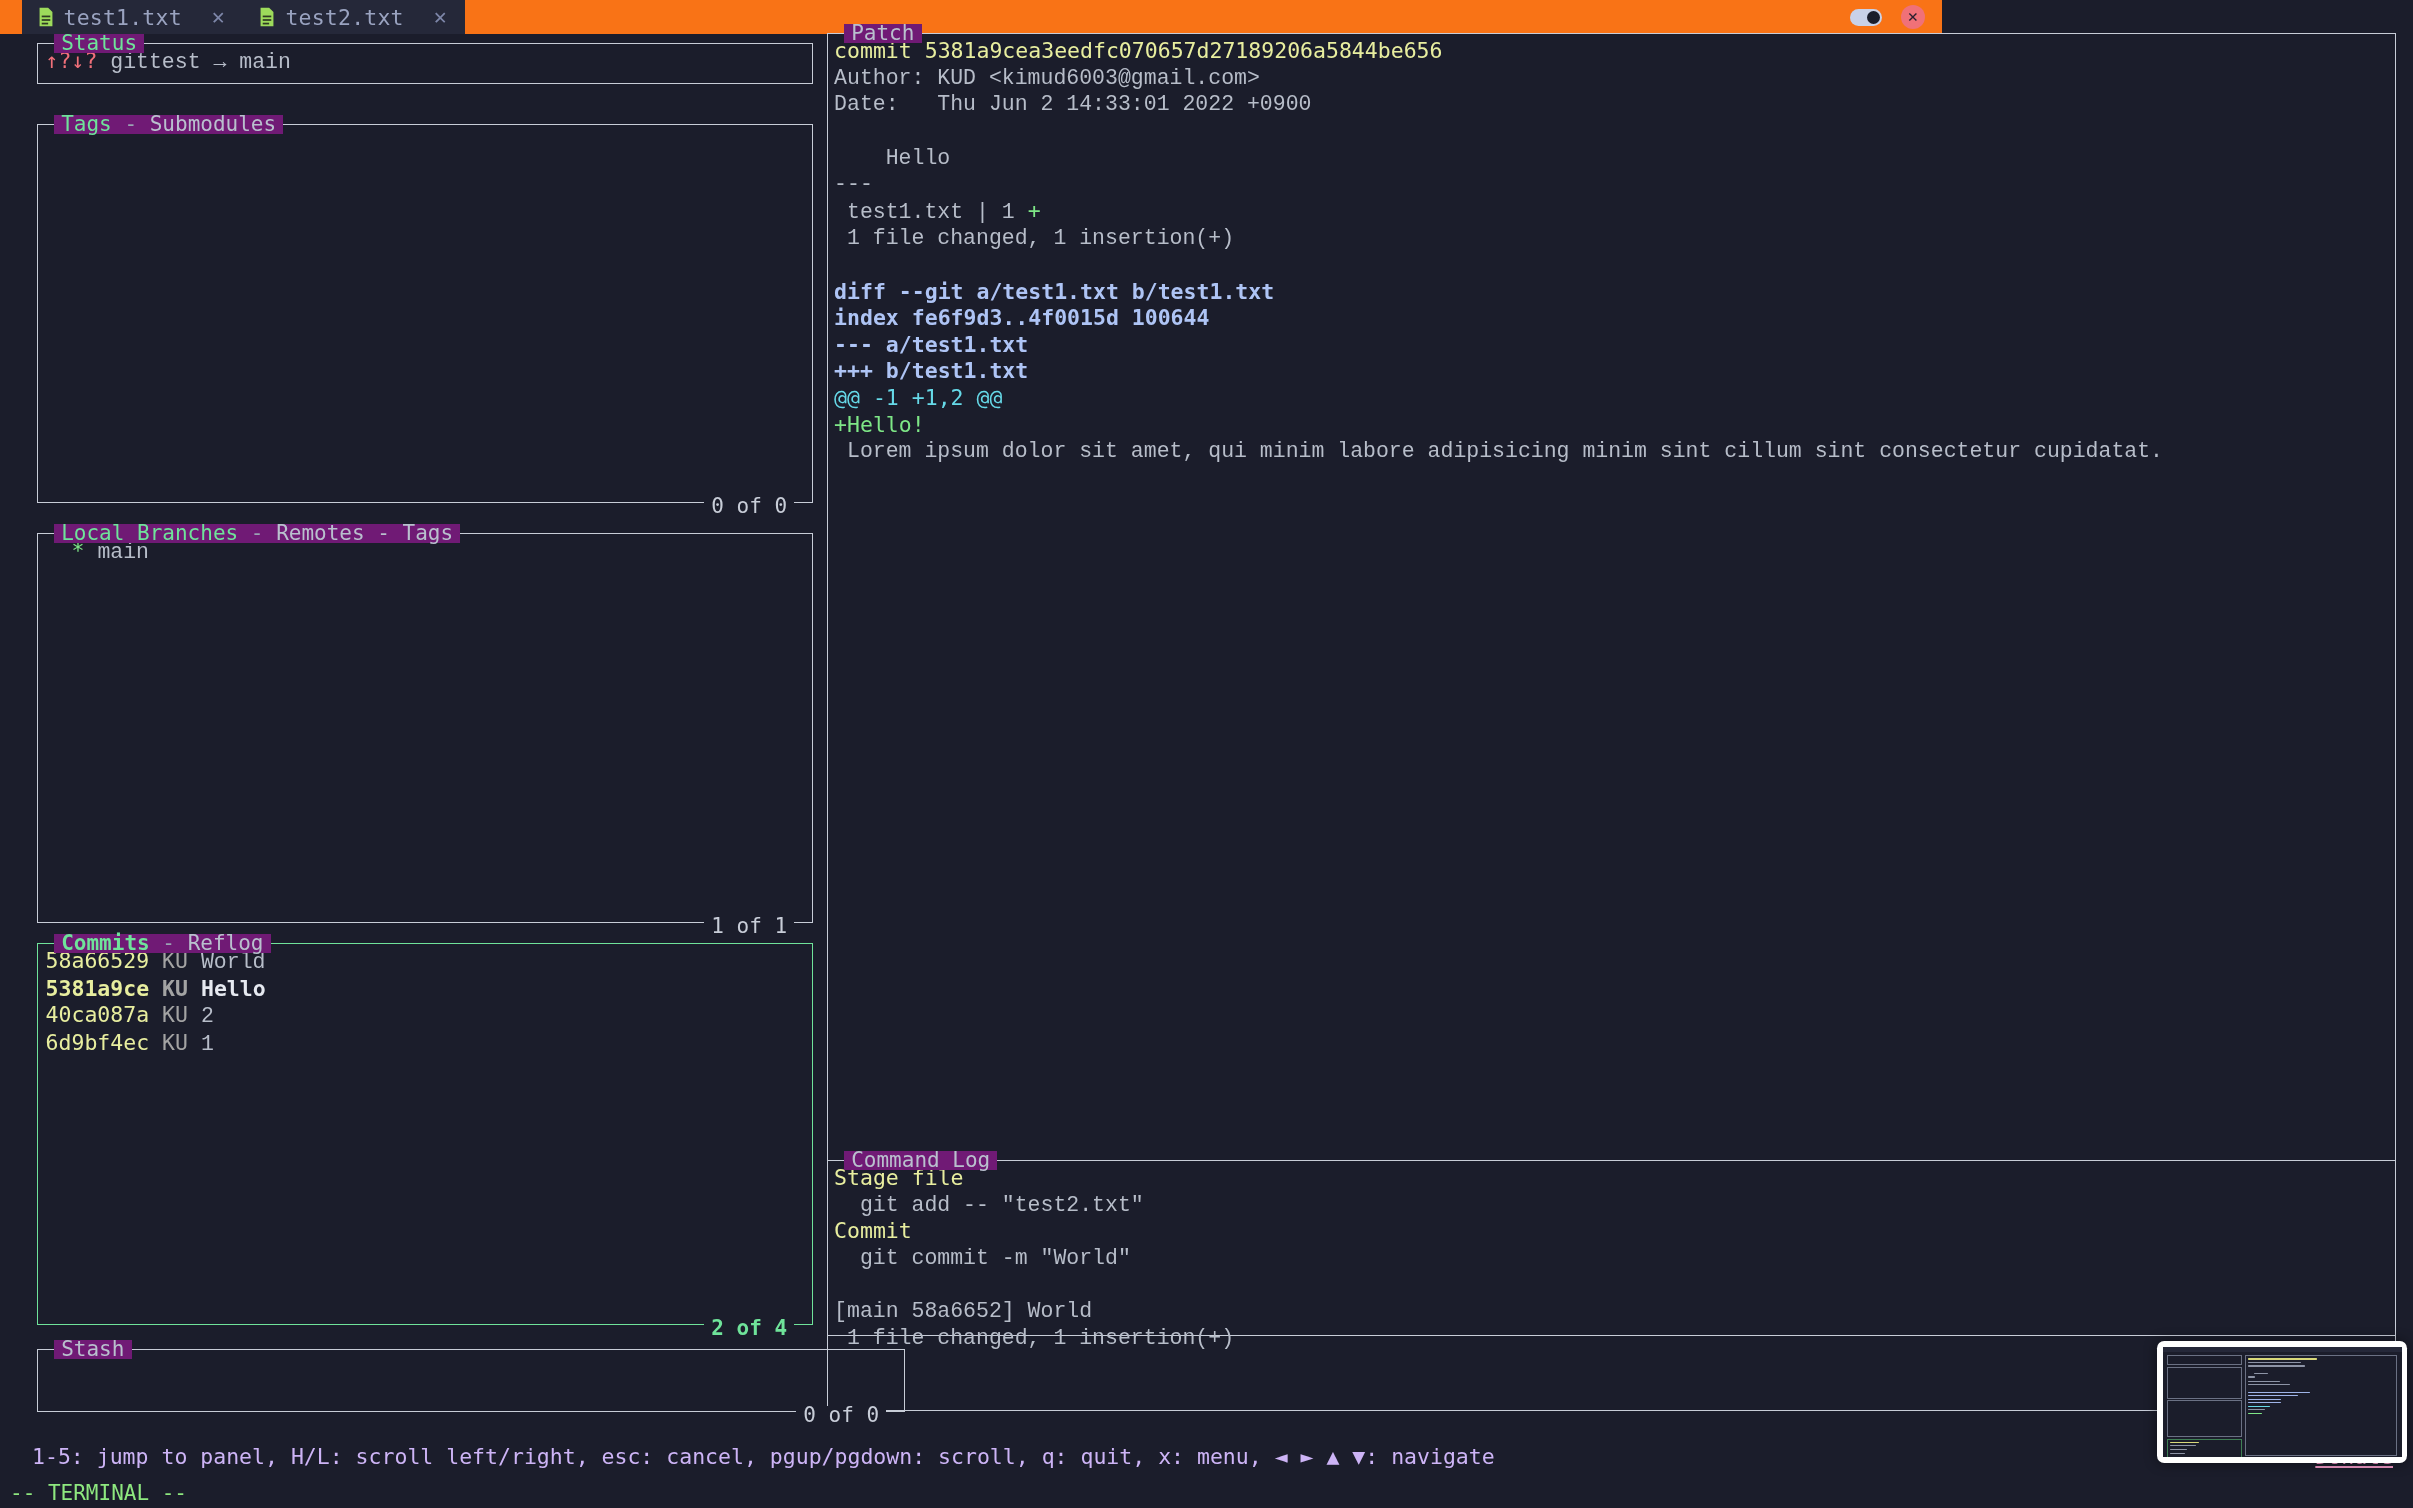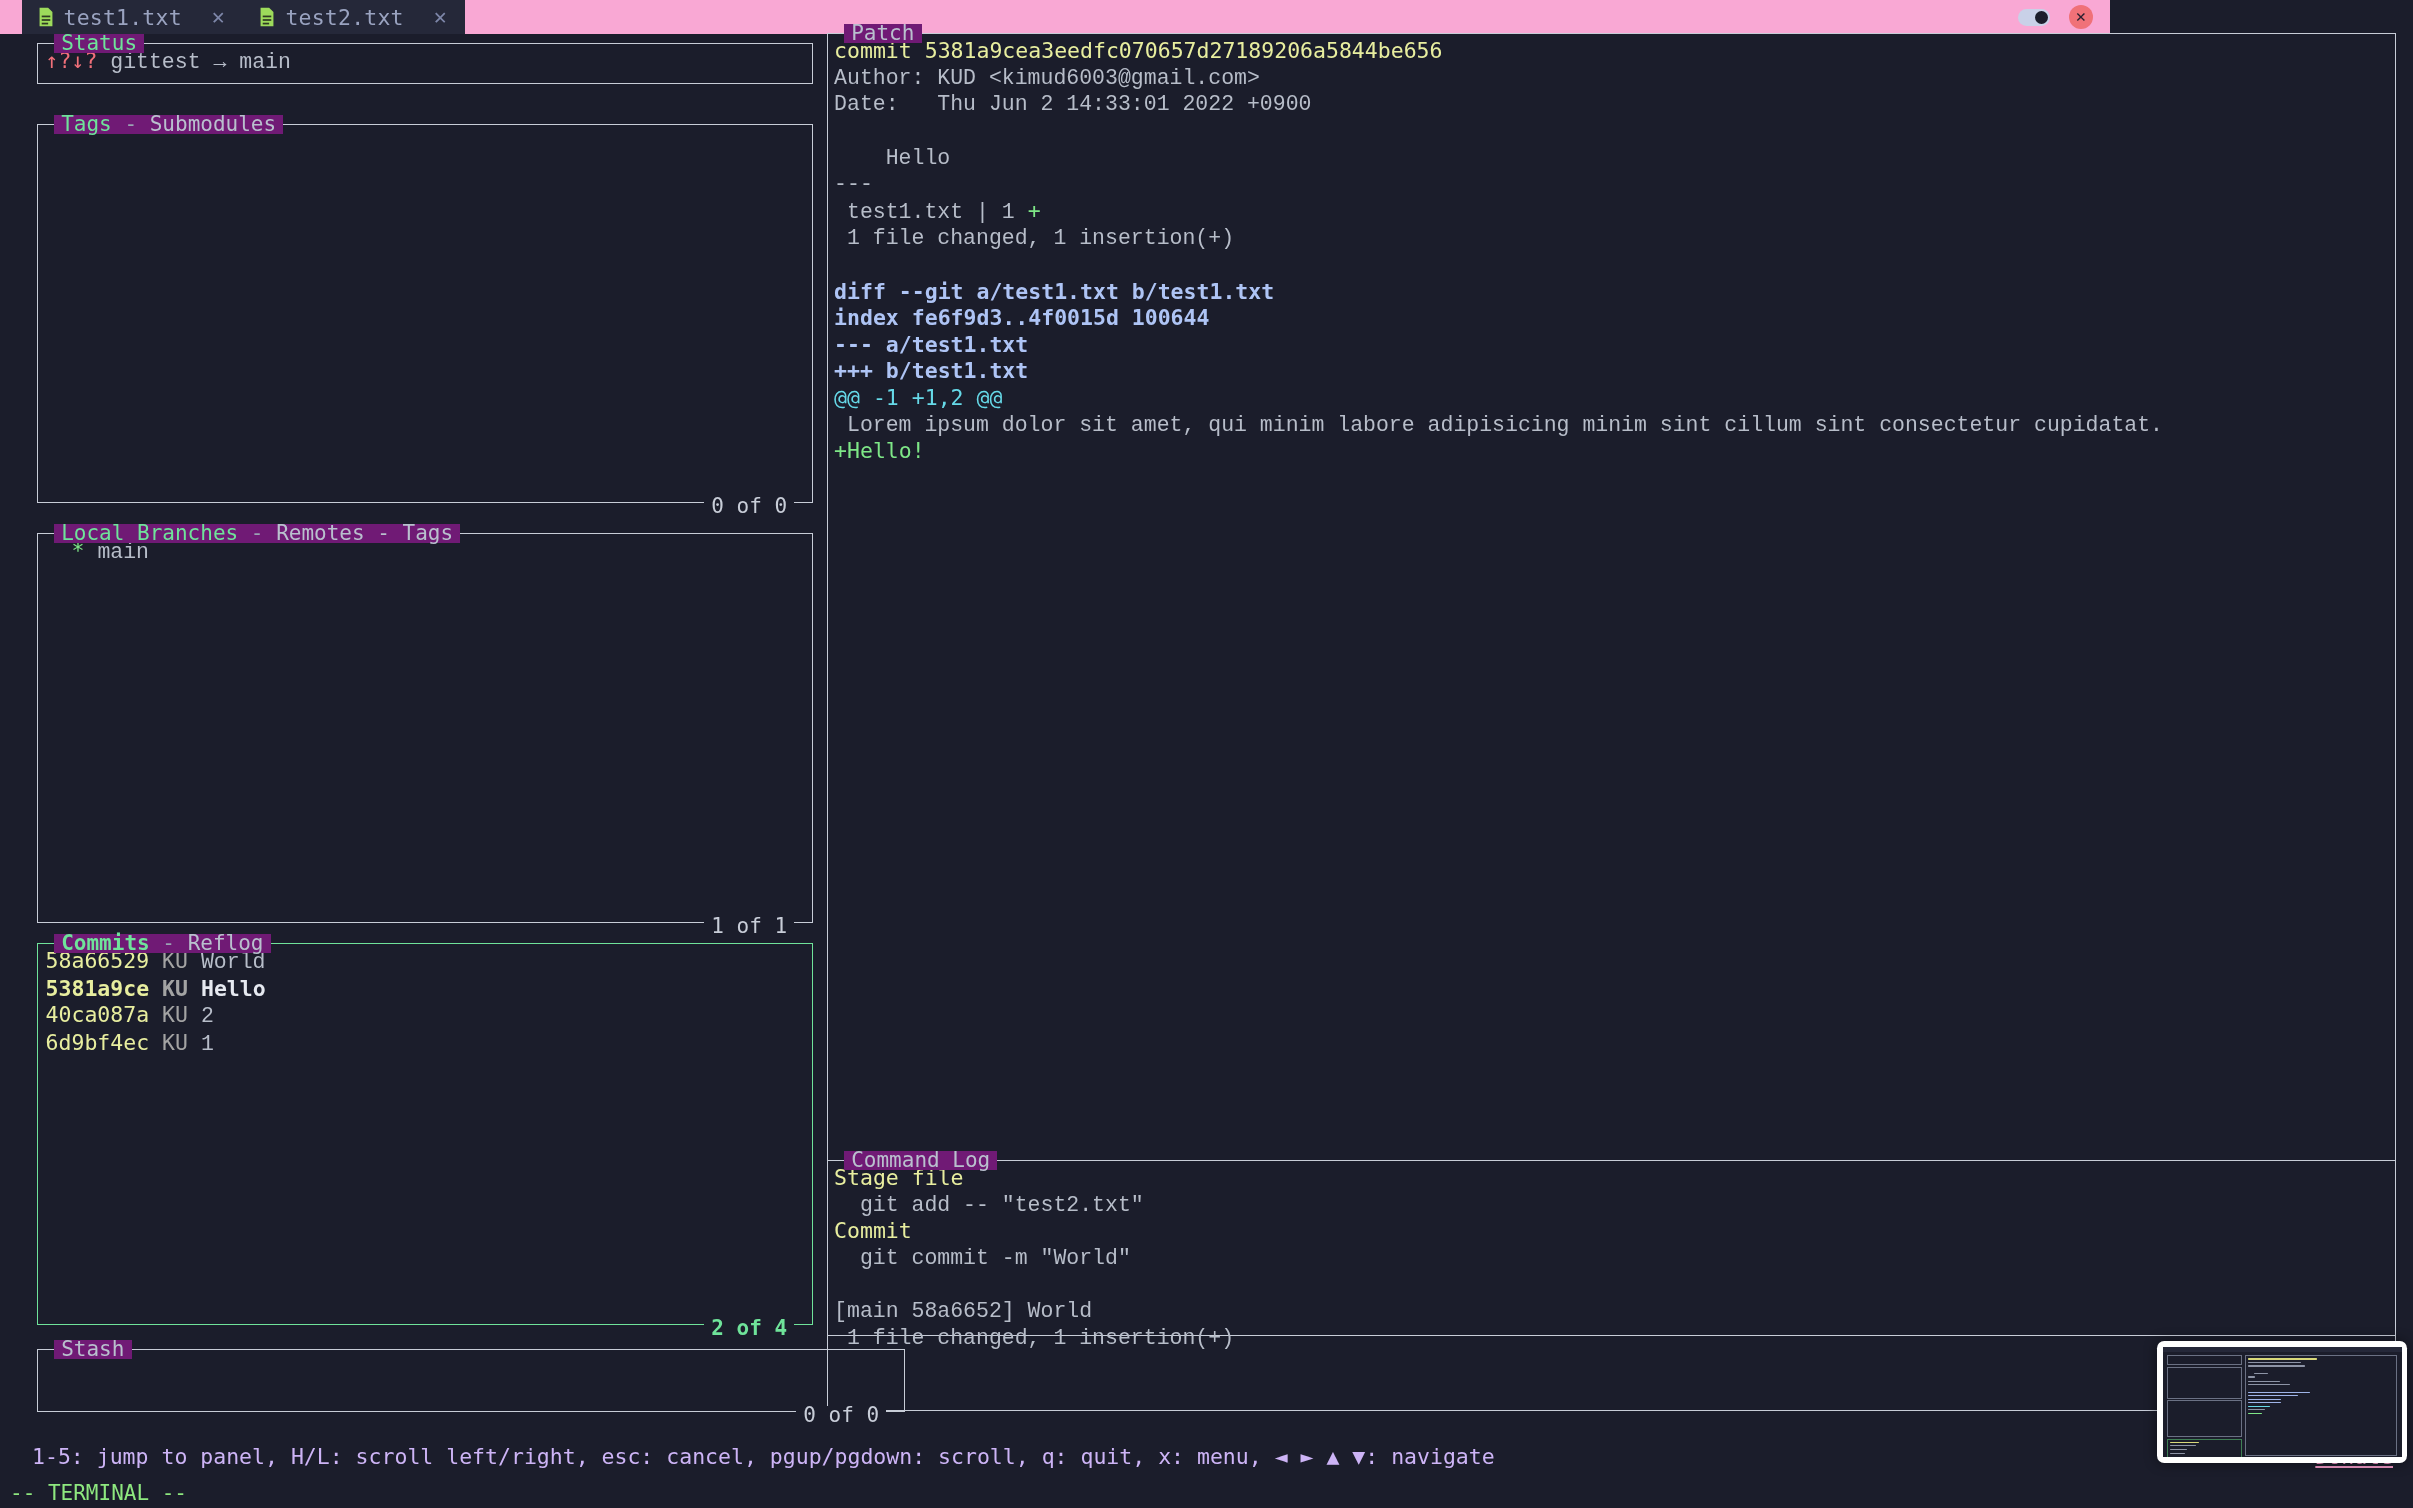--- a/index.html
+++ b/index.html
@@ -6,22 +6,22 @@
   html, body {
     width: 2413px; height: 1508px;
     background: #1b1d2b;
     font-family: "DejaVu Sans Mono", "Liberation Mono", monospace;
     overflow: hidden;
   }
   #app { position: relative; width: 2413px; height: 1508px; background: #1b1d2b; }
 
   
   .tabbar {
-    position: absolute; left: 0; top: 0; width: 2110px; height: 34px;
-    background: #f9a8d4; display: flex; align-items: stretch;
+    position: absolute; left: 0; top: 0; width: 1942px; height: 34px;
+    background: #f97316; display: flex; align-items: stretch;
   }
   .tab {
     display: flex; align-items: center; gap: 10px;
     padding: 0 18.7px 0 16px; height: 34px;
     background: #252839; color: #9aa3c0; font-size: 21.5px;
     white-space: nowrap;
   }
   .tab.first { margin-left: 21.5px; }
   .tab-icon { width: 16px; height: 20px; flex: 0 0 auto; }
   .tab-label { font-size: 21.5px; letter-spacing: 0.2px; }
@@ -220,22 +220,22 @@
     <div class="line c-gray">    Hello</div>
     <div class="line c-gray">---</div>
     <div class="line"><span class="c-gray"> test1.txt | 1 </span><span class="c-green">+</span></div>
     <div class="line c-gray"> 1 file changed, 1 insertion(+)</div>
     <div class="line">&nbsp;</div>
     <div class="line c-lblue bold">diff --git a/test1.txt b/test1.txt</div>
     <div class="line c-lblue bold">index fe6f9d3..4f0015d 100644</div>
     <div class="line c-lblue bold">--- a/test1.txt</div>
     <div class="line c-lblue bold">+++ b/test1.txt</div>
     <div class="line c-cyan">@@ -1 +1,2 @@</div>
+    <div class="line c-green">+Hello!</div>
     <div class="line c-gray"> Lorem ipsum dolor sit amet, qui minim labore adipisicing minim sint cillum sint consectetur cupidatat.</div>
-    <div class="line c-green">+Hello!</div>
   </div>
 </div>
 
 <div class="panel" style="left:827px; top:1151px; width:1569px; height:260px;">
   <div class="box"></div>
   <div class="title">
     <span class="t-main" style="color:#b9c0ce">Command Log</span>
   </div>
   <div class="content" style="padding-left:5.7px;">
     <div class="line c-yellow">Stage file</div>

